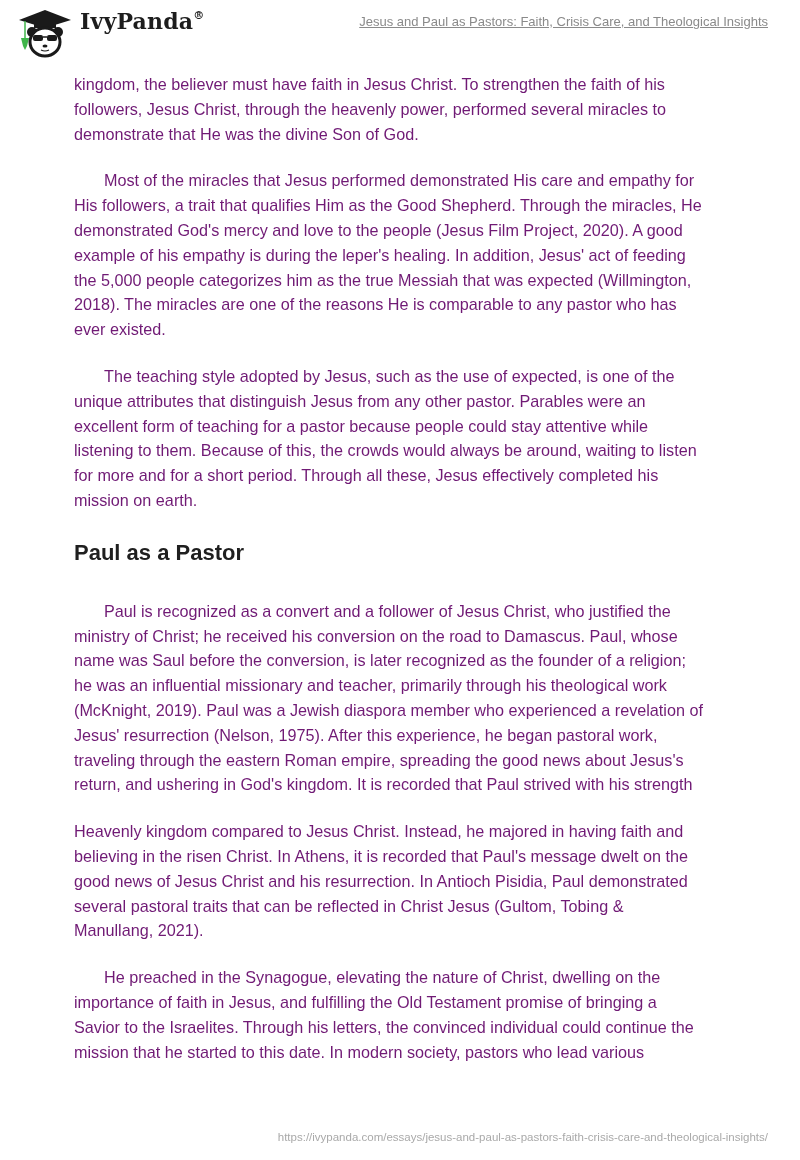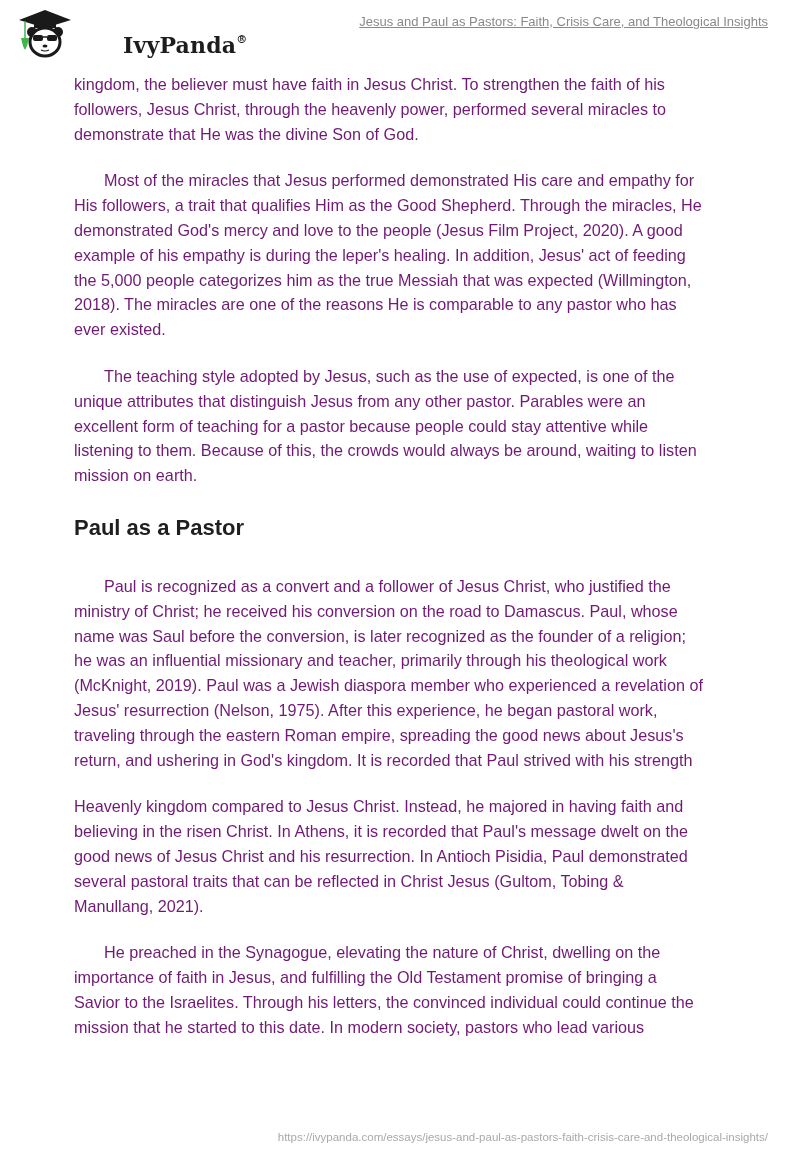--- a/index.html
+++ b/index.html
@@ -1,18 +1,18 @@
 <!DOCTYPE html>
 <html><head>
   <meta charset="utf-8">
   <style>
     html, body { margin: 0; padding: 0; background: #ffffff; }
     body { width: 800px; height: 1160px; position: relative; overflow: hidden; font-family: "Liberation Sans", sans-serif; color: #222222; }
     .header { position: absolute; left: 0; top: 0; width: 800px; height: 66px; }
-    .logo { position: absolute; left: 16px; top: 8px; display: flex; align-items: flex-end; gap: 43px; }
+    .logo { position: absolute; left: 16px; top: 8px; display: flex; align-items: flex-start; }
     .logo svg { width: 58px; height: 50px; display: block; }
     .logo-text { font-family: "DejaVu Serif", serif; font-weight: bold; font-size: 22px; color: #1d1d1d; margin-left: 6px; letter-spacing: 0.2px; }
     .logo-reg { font-size: 11px; vertical-align: super; position: relative; top: -2px; }
     .doc-title { position: absolute; right: 32px; top: 14px; font-size: 13px; color: #8a8a8a; text-decoration: underline; }
     .content { position: absolute; left: 74px; top: 72px; width: 660px; }
     .para { font-size: 16.2px; line-height: 24.8px; margin: 0 0 22px 0; color: #701a75; }
     .para .line { display: block; white-space: nowrap; }
     .para .line.indent { text-indent: 30px; }
     h2.section { font-size: 22px; font-weight: bold; margin: 8px 0 28px 0; color: #1f1f1f; line-height: 36px; }
     .footer-url { position: absolute; right: 32px; top: 1131px; font-size: 11.5px; color: #a9a9a9; padding-left: 16px; }
@@ -61,20 +61,21 @@
     <span class="line">example of his empathy is during the leper's healing. In addition, Jesus' act of feeding</span>
     <span class="line">the 5,000 people categorizes him as the true Messiah that was expected (Willmington,</span>
     <span class="line">2018). The miracles are one of the reasons He is comparable to any pastor who has</span>
     <span class="line">ever existed.</span>
   </p>
   <p class="para">
     <span class="line indent">The teaching style adopted by Jesus, such as the use of expected, is one of the</span>
     <span class="line">unique attributes that distinguish Jesus from any other pastor. Parables were an</span>
     <span class="line">excellent form of teaching for a pastor because people could stay attentive while</span>
     <span class="line">listening to them. Because of this, the crowds would always be around, waiting to listen</span>
+    <span class="line">for more and for a short period. Through all these, Jesus effectively completed his</span>
     <span class="line">mission on earth.</span>
   </p>
 
   <h2 class="section">Paul as a Pastor</h2>
 
   <p class="para">
     <span class="line indent">Paul is recognized as a convert and a follower of Jesus Christ, who justified the</span>
     <span class="line">ministry of Christ; he received his conversion on the road to Damascus. Paul, whose</span>
     <span class="line">name was Saul before the conversion, is later recognized as the founder of a religion;</span>
     <span class="line">he was an influential missionary and teacher, primarily through his theological work</span>

